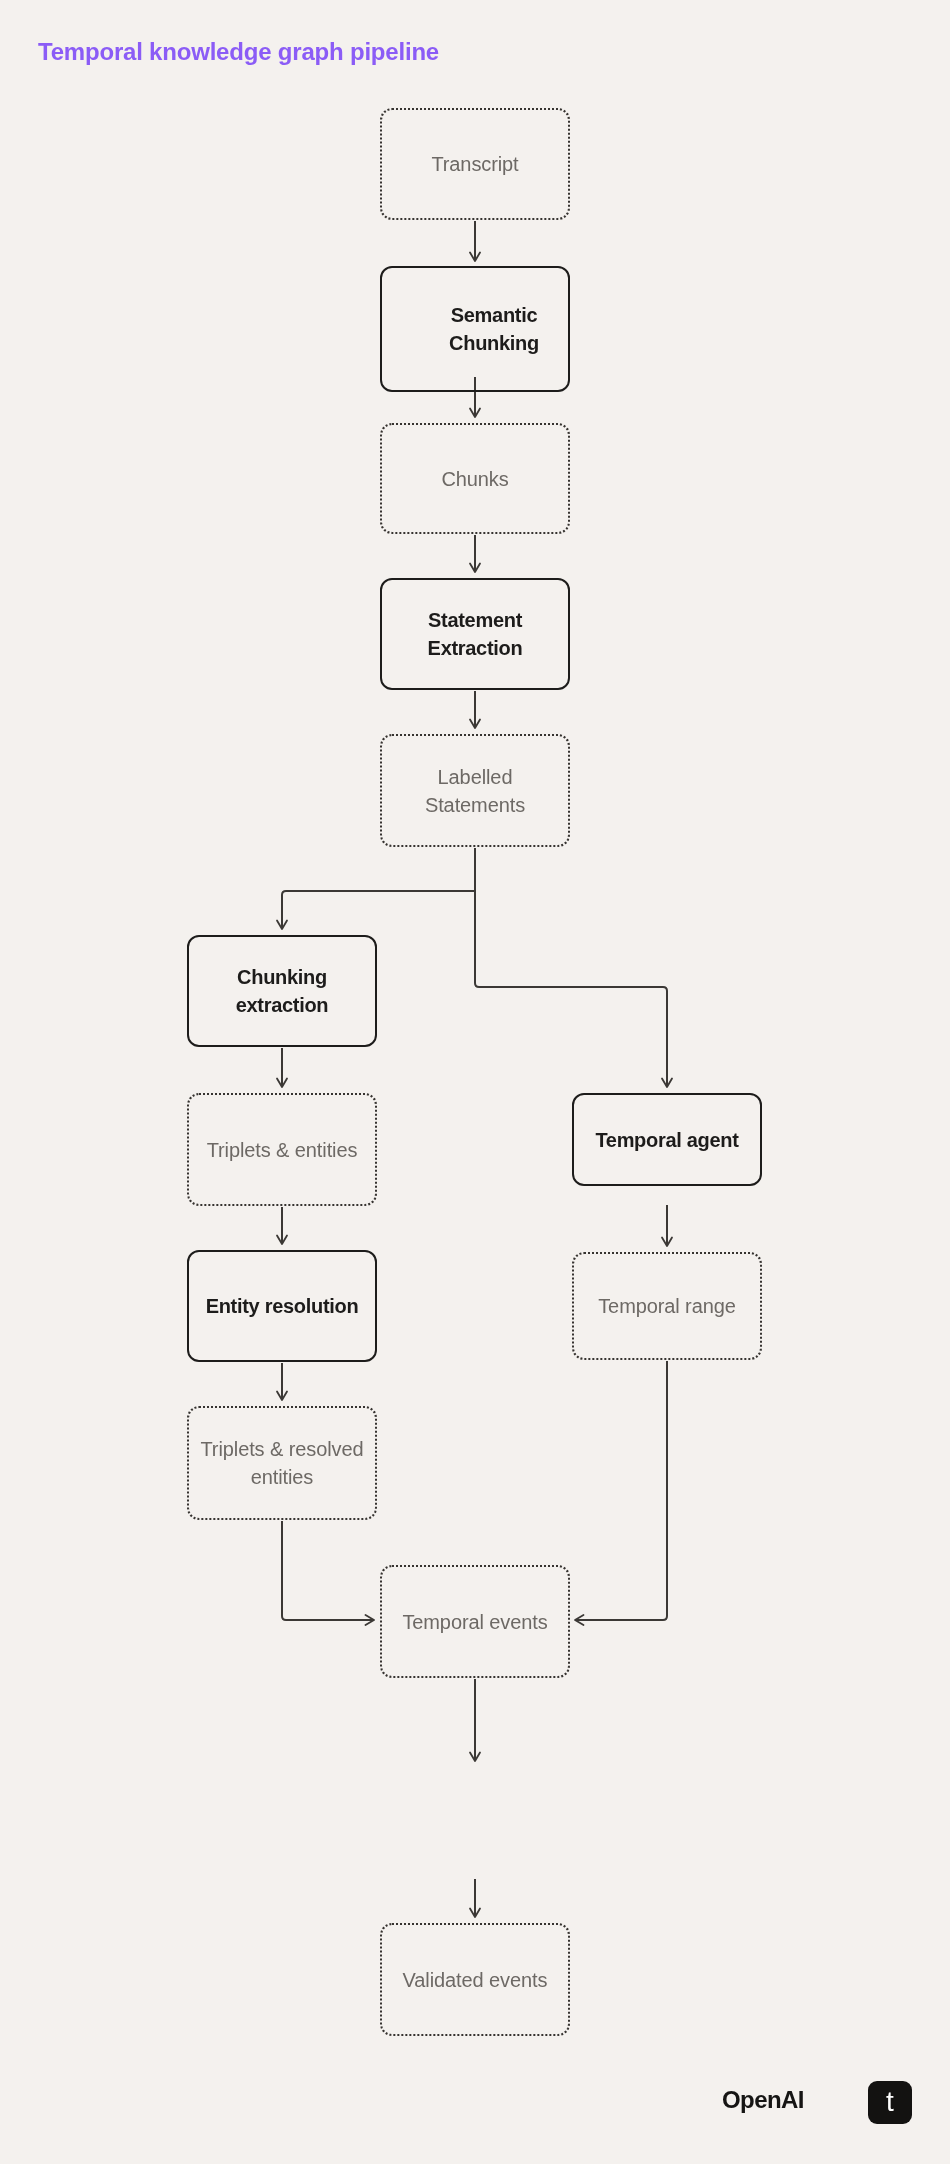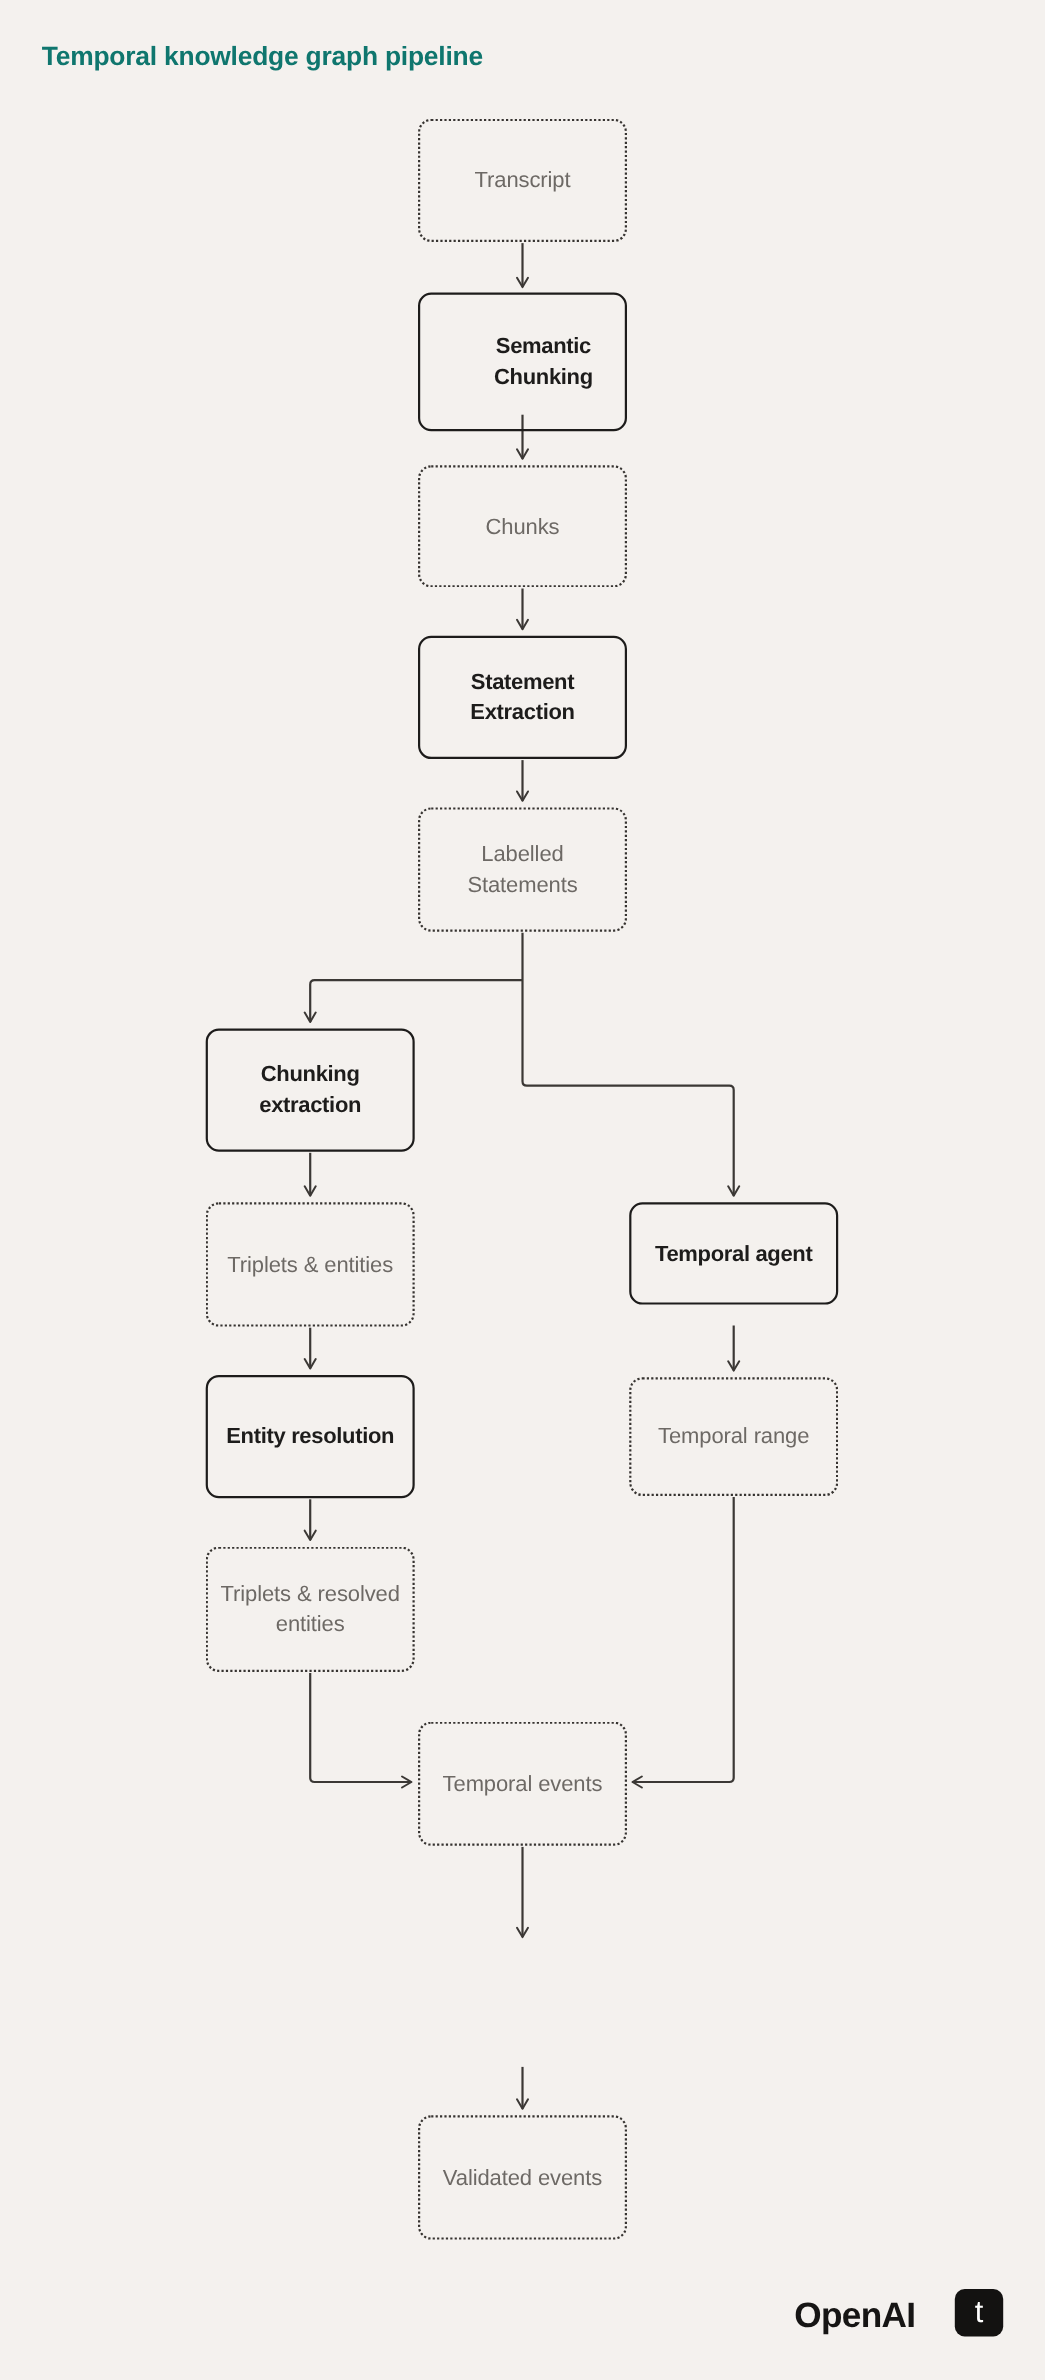--- a/index.html
+++ b/index.html
@@ -7,21 +7,21 @@
     width: 950px; height: 2164px;
     background: #f4f1ee;
     font-family: "Liberation Sans", sans-serif;
     position: relative;
     overflow: hidden;
   }
   .canvas { position: absolute; inset: 0; width: 950px; height: 2164px; }
 
   .page-title {
     position: absolute; left: 38px; top: 38px;
-    font-size: 24px; font-weight: 700; color: #0f766e;
+    font-size: 24px; font-weight: 700; color: #8b5cf6;
     letter-spacing: -0.2px;
   }
 
   svg.edges { position: absolute; left: 0; top: 0; }
 
   .node {
     position: absolute;
     width: 190px;
     border-radius: 12px;
     display: flex; align-items: center; justify-content: center;
@@ -40,21 +40,21 @@
   }
   .node.artifact {
     border: 2px dotted #363330;
     color: #6d6965;
     font-weight: 500;
     letter-spacing: -0.1px;
   }
 
   .footer-brand {
     position: absolute; left: 722px; top: 2086px;
-    font-size: 32px; font-weight: 700; color: #161514;
+    font-size: 24px; font-weight: 700; color: #161514;
     letter-spacing: -0.6px;
   }
   .footer-logo {
     position: absolute; left: 868px; top: 2081px;
     width: 44px; height: 43px;
     background: #131211;
     border-radius: 9px;
     display: flex; align-items: center; justify-content: center;
   }
   .footer-logo span {

